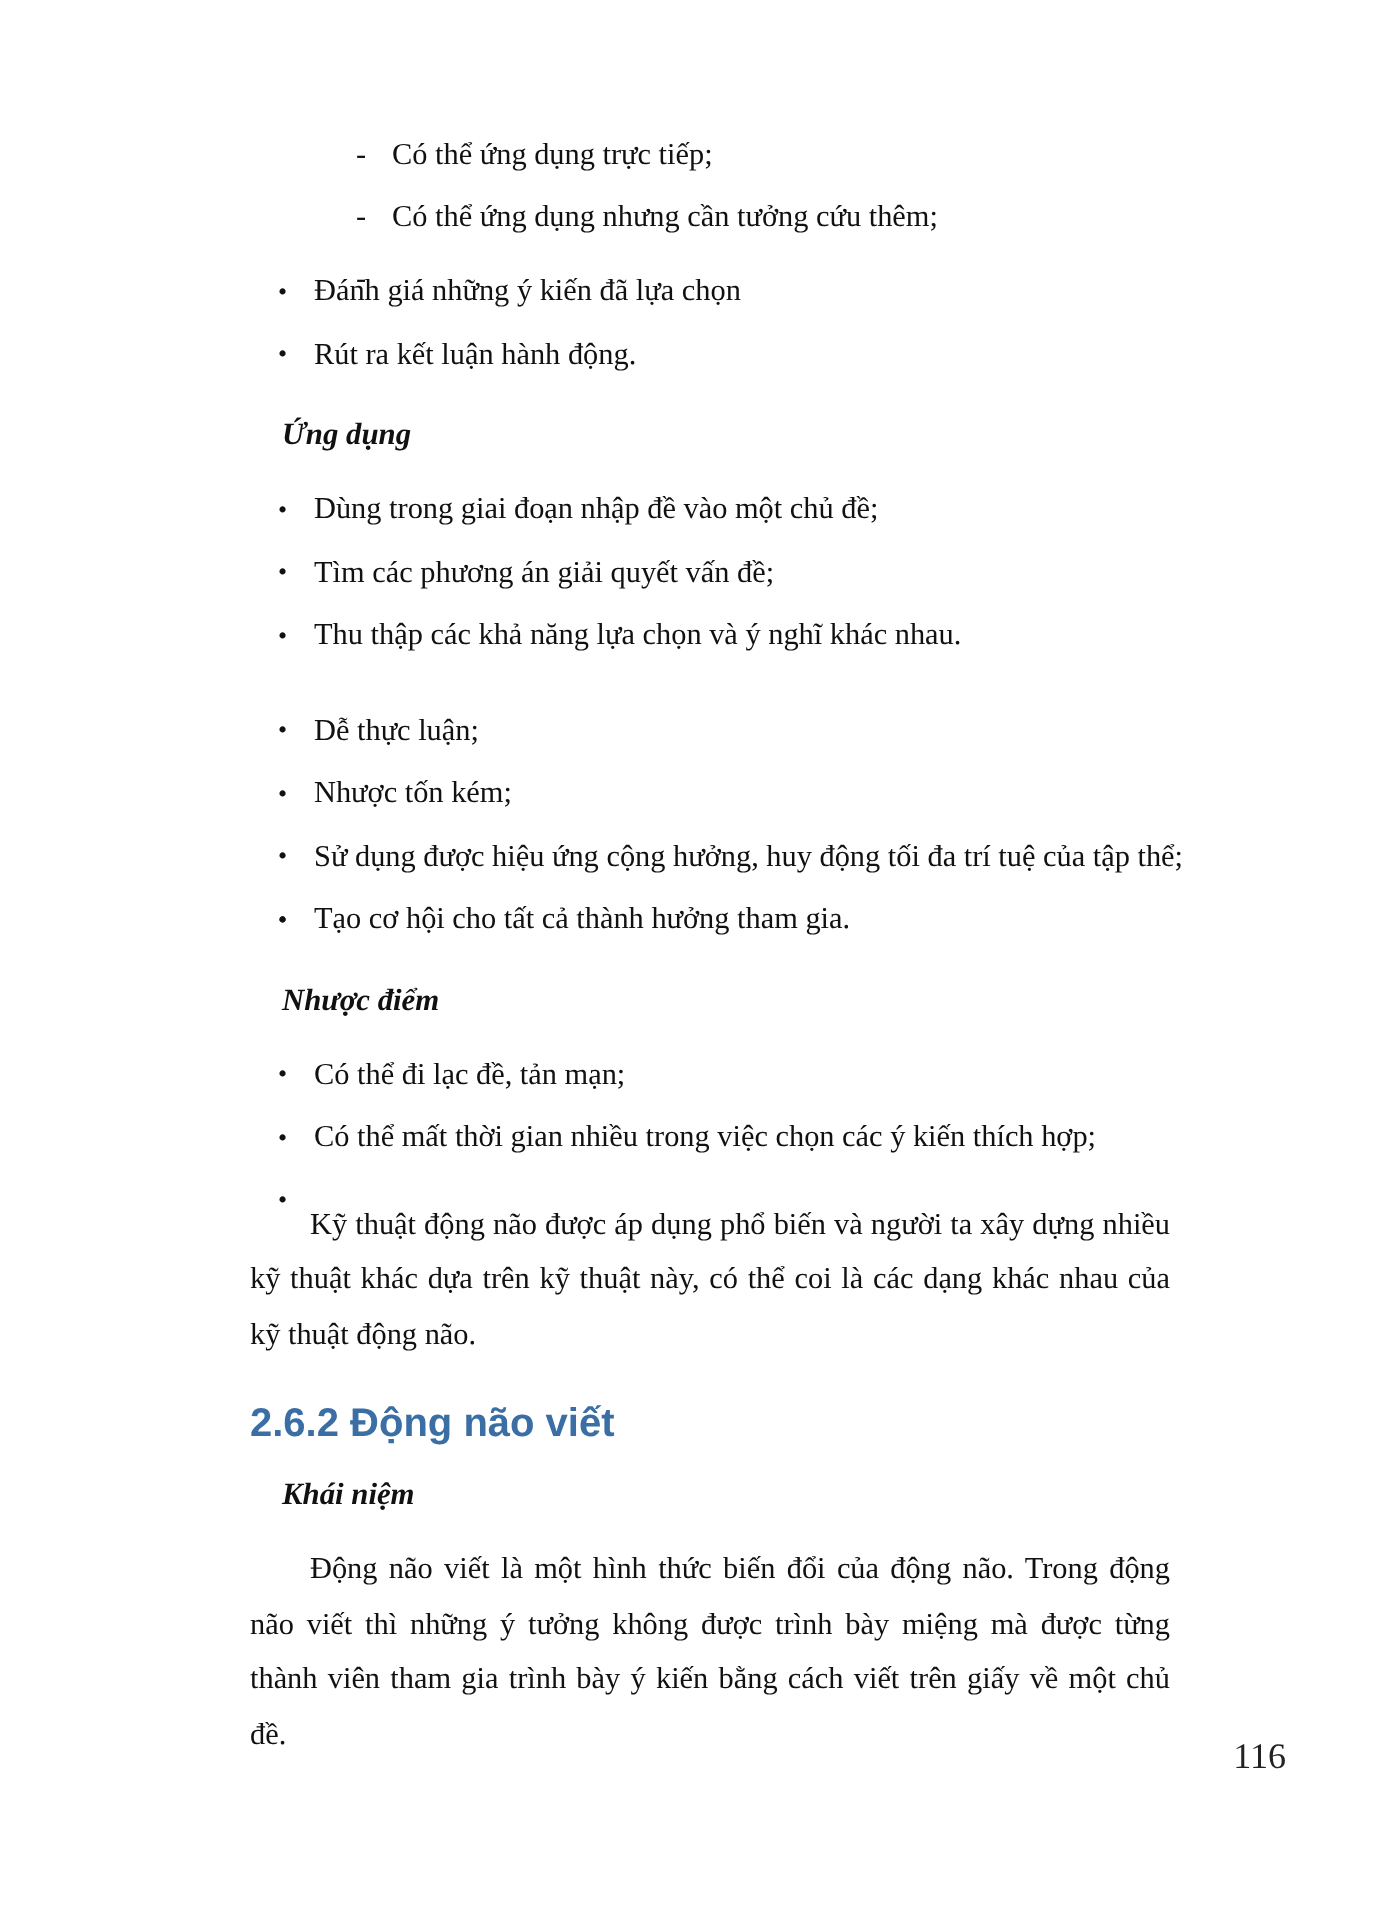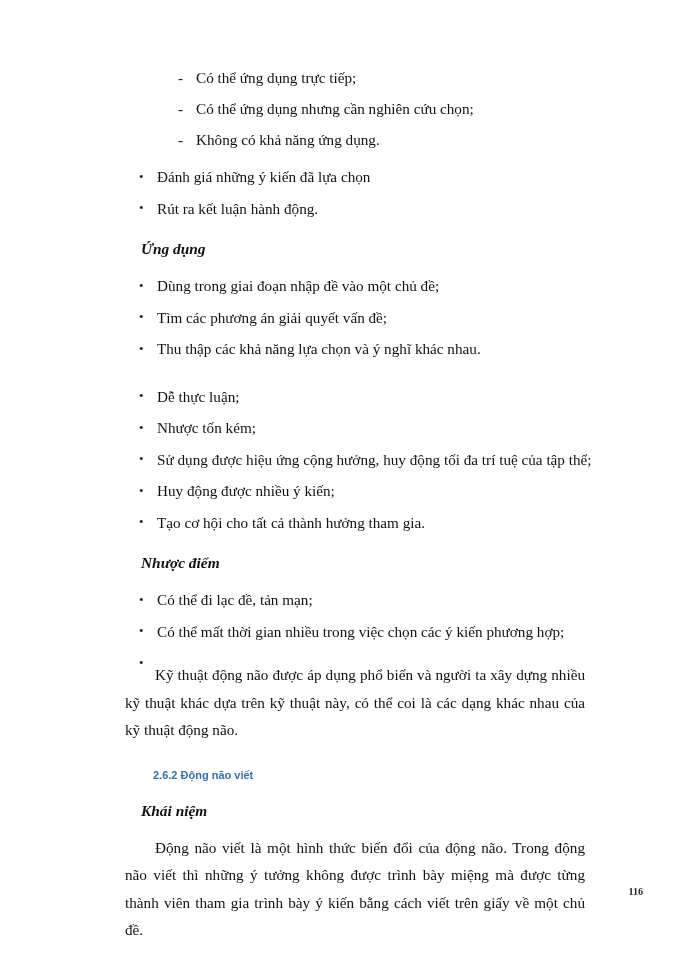--- a/index.html
+++ b/index.html
@@ -80,26 +80,25 @@
     font-size: 15.4px;
     line-height: 30px;
     padding-left: 16px;
     white-space: nowrap;
   }
 
   
   .section-heading {
     font-family: "Liberation Sans", "DejaVu Sans", sans-serif;
     font-weight: bold;
-    font-size: 11px;
+    font-size: 20px;
     line-height: 26px;
     color: #3a6ea5;
     padding-left: 0px;
     white-space: nowrap;
-    margin-left: 28px;
   }
 
   
   .body-par {
     font-size: 15.2px;
     line-height: 27.5px;
     text-align: justify;
     text-justify: inter-word;
     text-indent: 30px;
     margin: 0;
@@ -110,44 +109,42 @@
   .sp-6  { height: 6px; }
   .sp-8  { height: 8px; }
   .sp-10 { height: 10px; }
   .sp-14 { height: 14px; }
   .sp-18 { height: 18px; }
 
   
   .page-number {
     position: absolute;
     right: 57px;
-    top: 886px;
-    font-size: 10px;
+    top: 868px;
+    font-size: 18px;
     color: #222222;
-    font-weight: bold;
   }
 </style>
 </head>
 <body>
 
 <div class="page">
   <div class="content">
 
     <ul class="dash-list">
       <li class="dash-item">
         <span class="marker">-</span>
         <span>Có thể ứng dụng trực tiếp;</span>
       </li>
       <li class="dash-item">
         <span class="marker">-</span>
-        <span>Có thể ứng dụng nhưng cần nghiên cứu chọn;</span>
+        <span>Có thể ứng dụng nhưng cần tưởng cứu thêm;</span>
       </li>
       <li class="dash-item">
         <span class="marker">-</span>
-        <span>Không có khả năng ứng dụng.</span>
       </li>
     </ul>
 
     <div class="sp-6"></div>
 
     <ul class="bullet-list">
       <li class="bullet-item">
         <span class="marker">•</span>
         <span>Đánh giá những ý kiến đã lựa chọn</span>
       </li>
@@ -187,40 +184,39 @@
       <li class="bullet-item">
         <span class="marker">•</span>
         <span>Nhược tốn kém;</span>
       </li>
       <li class="bullet-item">
         <span class="marker">•</span>
         <span>Sử dụng được hiệu ứng cộng hưởng, huy động tối đa trí tuệ của tập thể;</span>
       </li>
       <li class="bullet-item">
         <span class="marker">•</span>
-        <span>Huy động được nhiều ý kiến;</span>
       </li>
       <li class="bullet-item">
         <span class="marker">•</span>
         <span>Tạo cơ hội cho tất cả thành hưởng tham gia.</span>
       </li>
     </ul>
 
     <div class="sp-10"></div>
 
     <div class="sub-heading">Nhược điểm</div>
     <div class="sp-6"></div>
     <ul class="bullet-list">
       <li class="bullet-item">
         <span class="marker">•</span>
         <span>Có thể đi lạc đề, tản mạn;</span>
       </li>
       <li class="bullet-item">
         <span class="marker">•</span>
-        <span>Có thể mất thời gian nhiều trong việc chọn các ý kiến phương hợp;</span>
+        <span>Có thể mất thời gian nhiều trong việc chọn các ý kiến thích hợp;</span>
       </li>
       <li class="bullet-item">
         <span class="marker">•</span>
       </li>
     </ul>
 
     <div class="sp-14"></div>
 
     <p class="body-par last-full">Kỹ thuật động não được áp dụng phổ biến và người ta xây dựng nhiều kỹ thuật khác dựa trên kỹ thuật này, có thể coi là các dạng khác nhau của kỹ thuật động não.</p>
 

